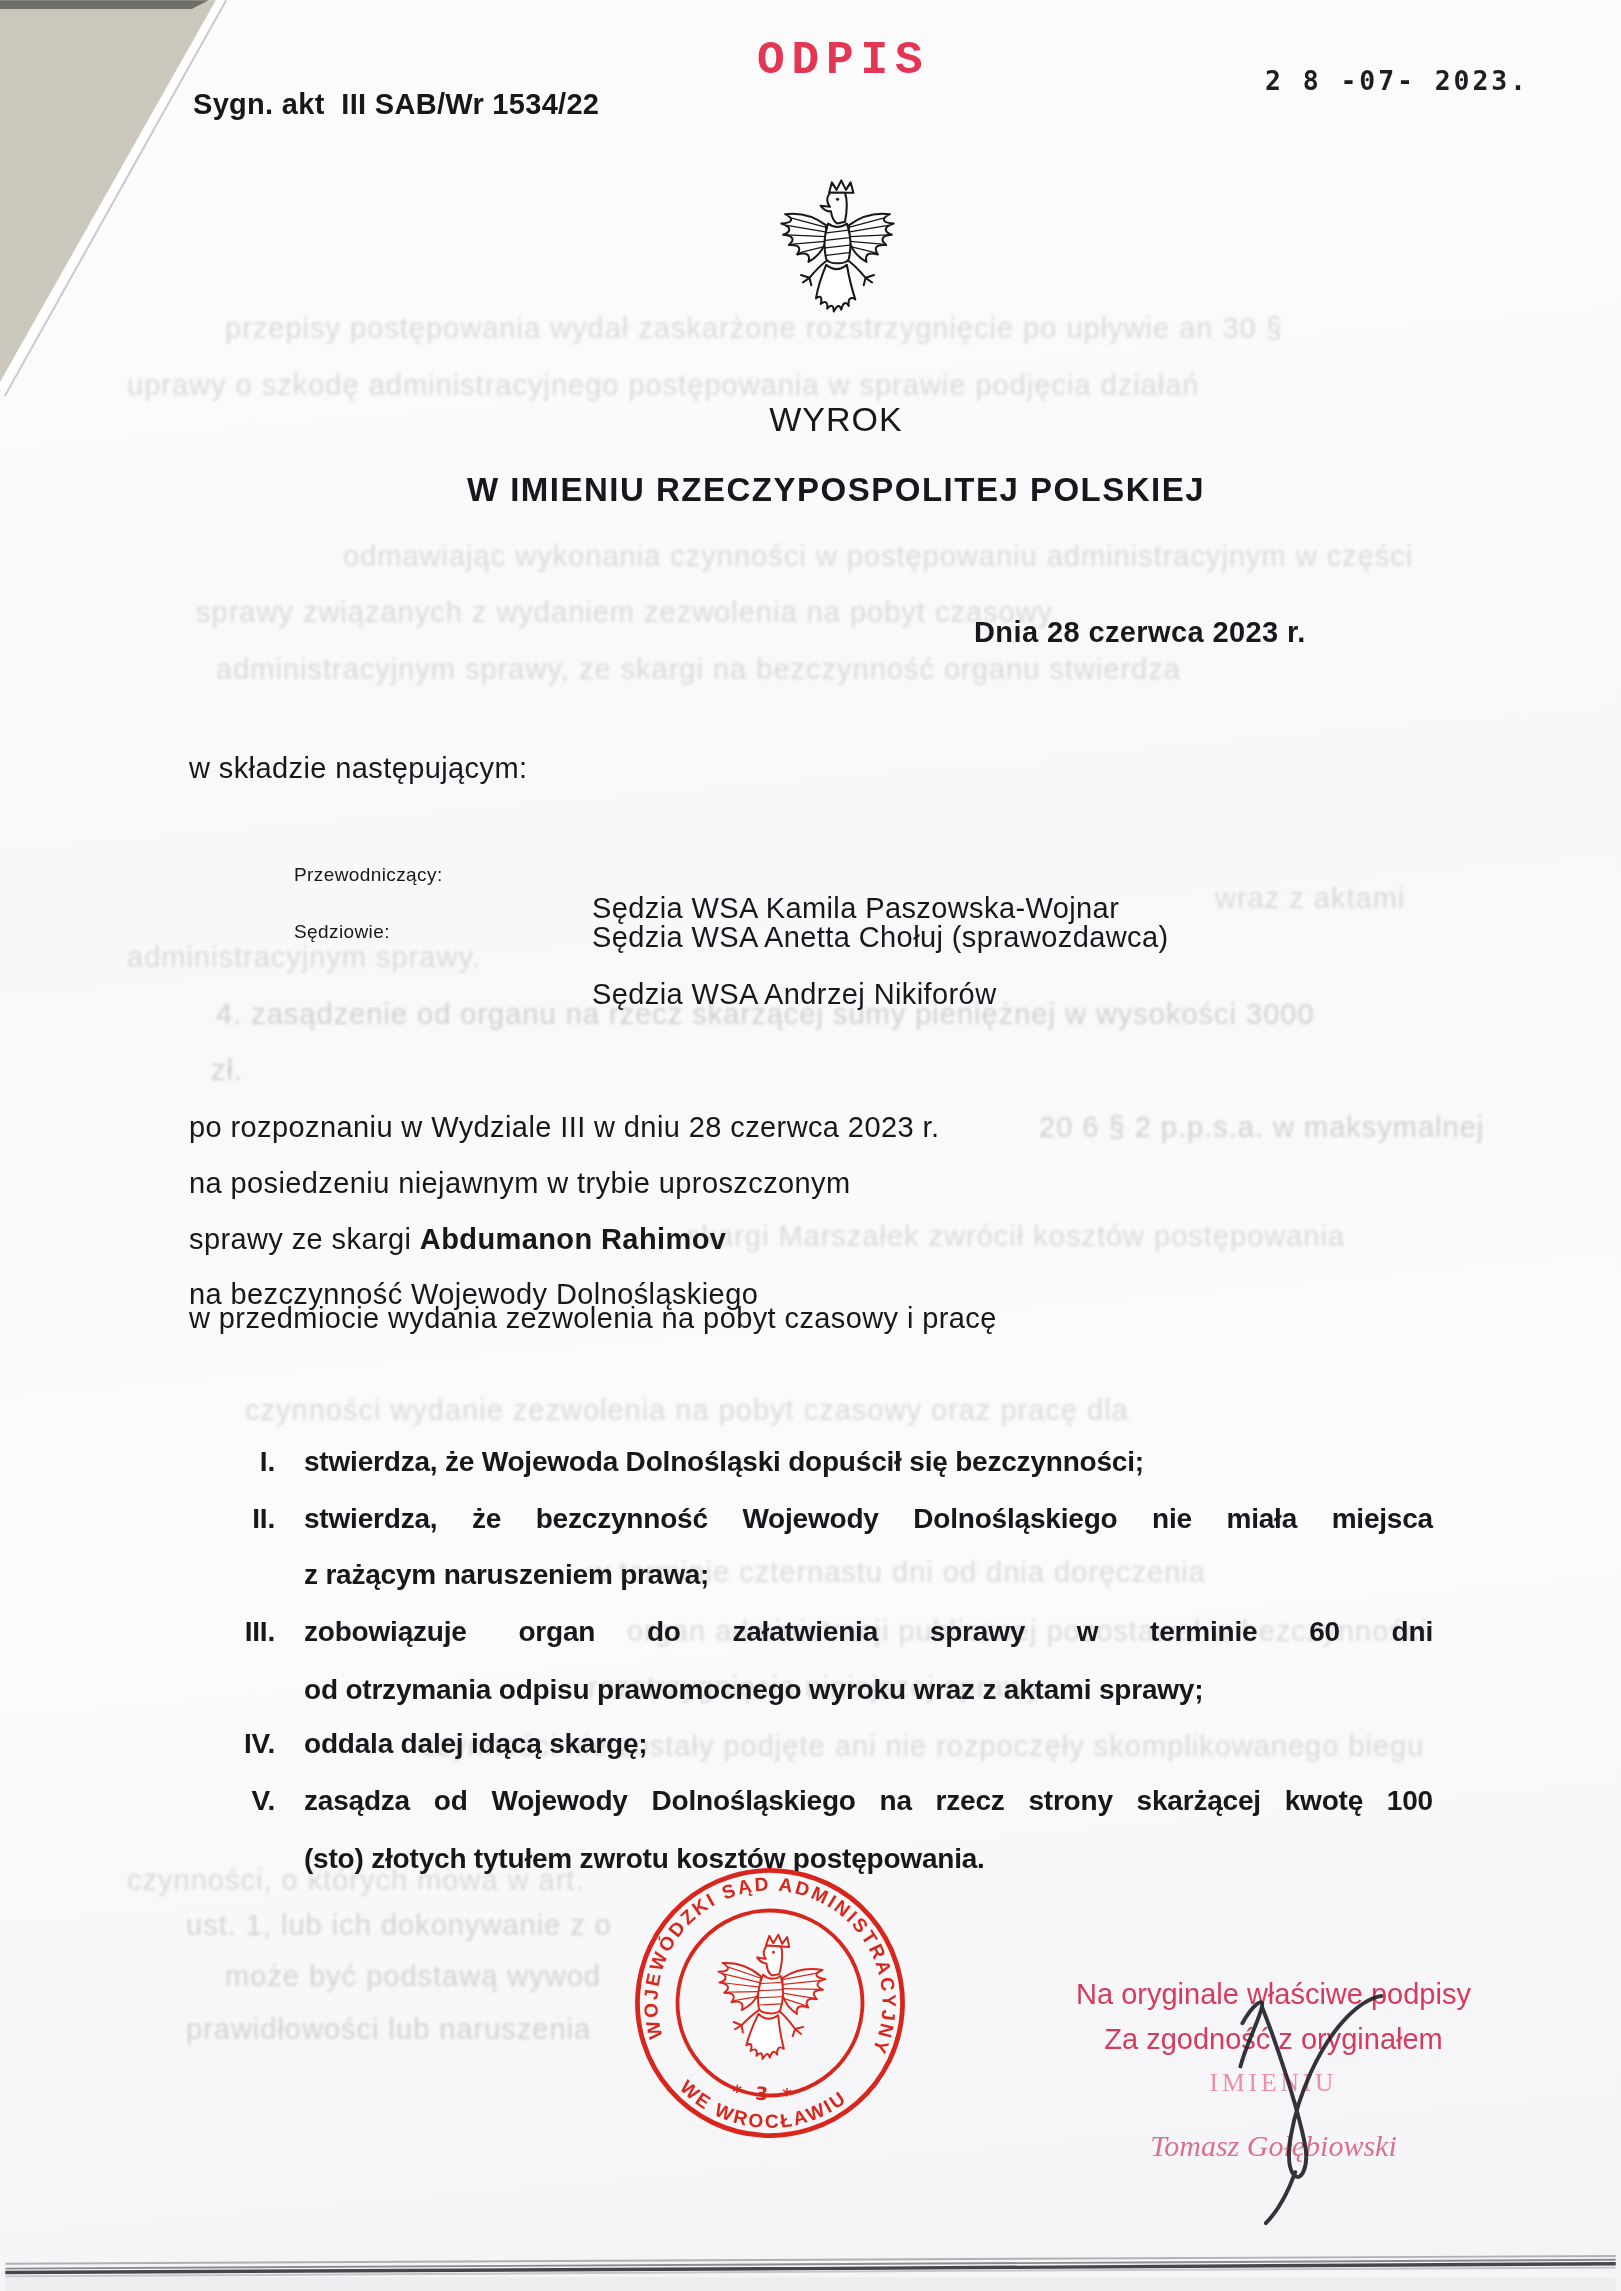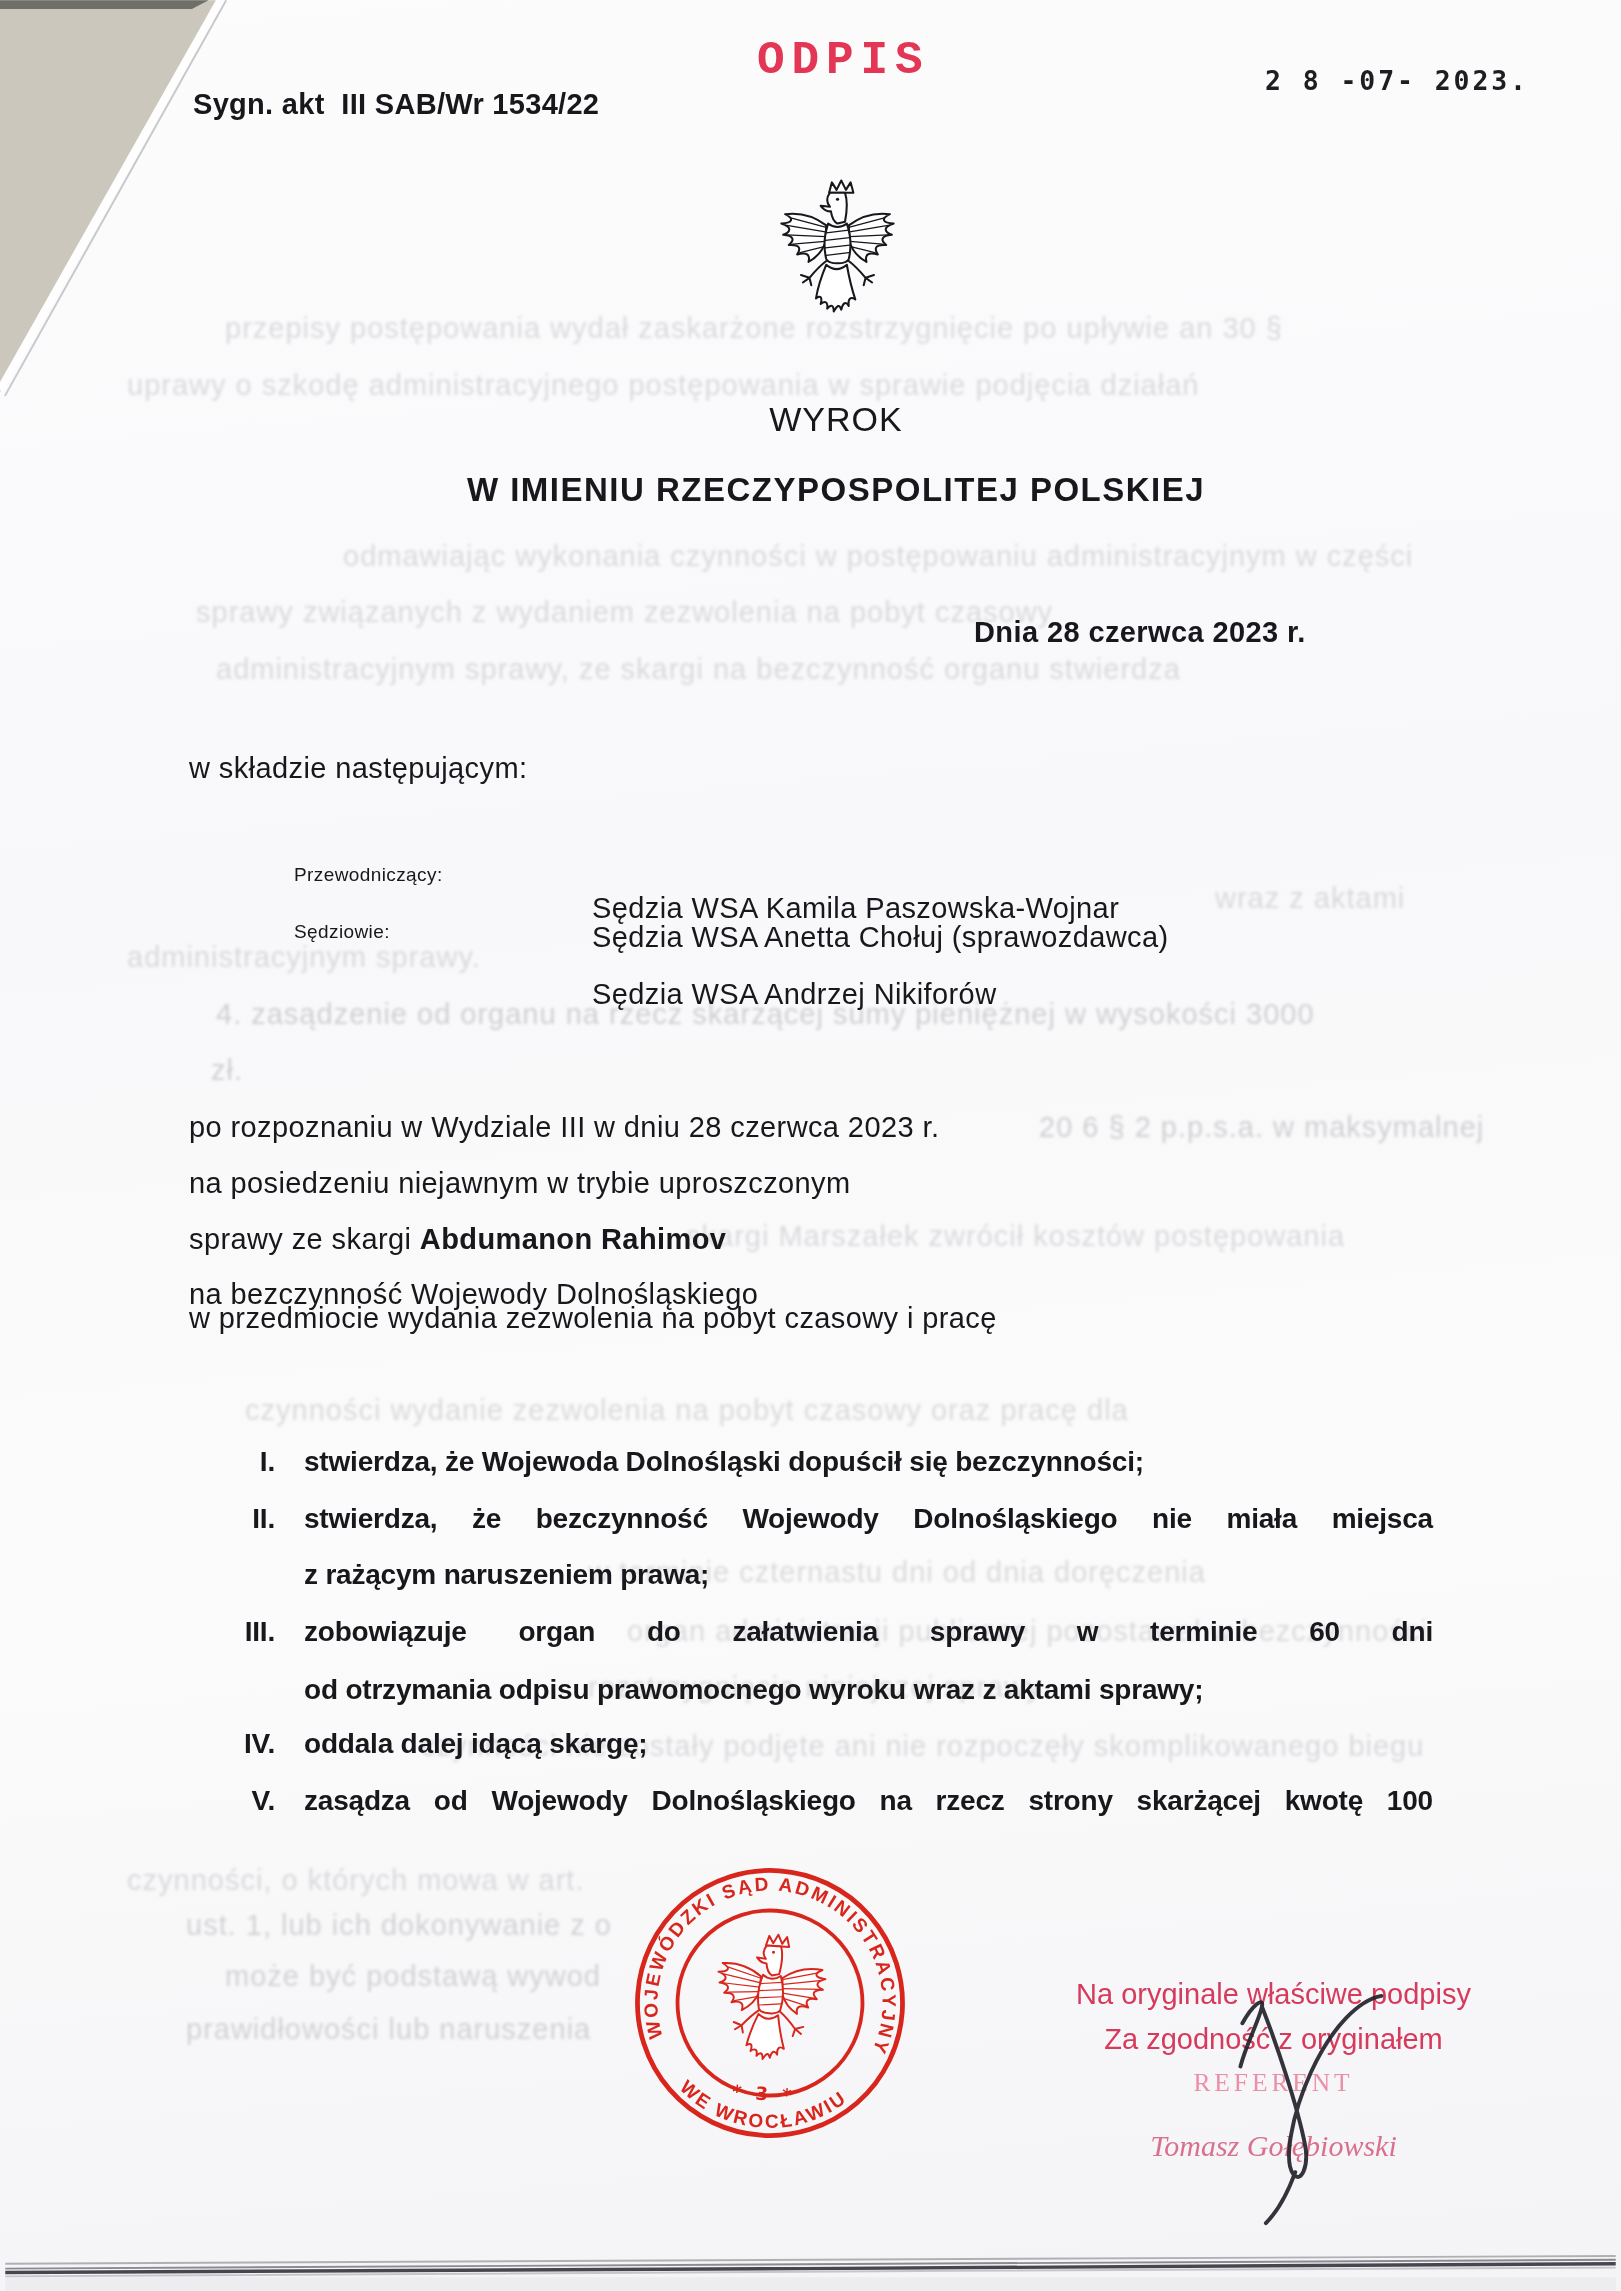--- a/index.html
+++ b/index.html
@@ -143,41 +143,45 @@
     <span class="rtxt">od otrzymania odpisu prawomocnego wyroku wraz z aktami sprawy;</span>
   </div>
   <div class="rrow layer2" style="top:1728px">
     <span class="rnum">IV.</span>
     <span class="rtxt">oddala dalej idącą skargę;</span>
   </div>
   <div class="rrow layer2" style="top:1785px">
     <span class="rnum">V.</span>
     <span class="rtxt just">zasądza od Wojewody Dolnośląskiego na rzecz strony skarżącej kwotę 100</span>
   </div>
+  <div class="rrow layer2" style="top:1843px">
+    <span class="rnum"></span>
+    <span class="rtxt">(sto) złotych tytułem zwrotu kosztów postępowania.</span>
+  </div>
 
   <svg class="abs seal" width="286" height="286" viewBox="0 0 300 300">
     <circle cx="150" cy="150" r="139" fill="none" stroke="currentColor" stroke-width="5"></circle>
     <circle cx="150" cy="150" r="97" fill="none" stroke="currentColor" stroke-width="4"></circle>
     <path id="ringTopPath" d="M55.7,221 A118,118 0 1 1 244.3,221" fill="none"></path>
     <path id="ringBottomPath" d="M42.7,225.2 A131,131 0 0 0 257.3,225.2" fill="none"></path>
     <text class="seal-ring" text-anchor="middle">
       <textPath href="#ringTopPath" startOffset="50%">WOJEWÓDZKI SĄD ADMINISTRACYJNY</textPath>
     </text>
     <text class="seal-ring" text-anchor="middle">
       <textPath href="#ringBottomPath" startOffset="50%">WE WROCŁAWIU</textPath>
     </text>
     <text class="seal-small" x="150" y="252" text-anchor="middle">* 3 *</text>
     <g>
       <use href="#eagle" x="84" y="76" width="132" height="150"></use>
     </g>
   </svg>
 
   <div class="abs certline c1">Na oryginale właściwe podpisy</div>
   <div class="abs certline c2">Za zgodność z oryginałem</div>
-  <div class="abs certline c3">REFERENT</div>
+  <div class="abs certline c3">IMIENIU</div>
   <div class="abs certline csign">Tomasz Gołębiowski</div>
 
   <svg class="abs signature" width="191" height="240" viewBox="0 0 195 245">
     <g fill="none" stroke="#23232b" stroke-width="4" stroke-linecap="round" opacity="0.92">
       <path d="M30,34 C40,16 52,6 50,17 C47,31 34,55 28,78"></path>
       <path d="M50,17 C66,58 86,118 94,158 C98,180 90,198 82,188 C72,175 80,128 100,84 C122,36 150,10 172,6"></path>
       <path d="M84,186 C76,208 66,226 54,238"></path>
     </g>
   </svg>
 

